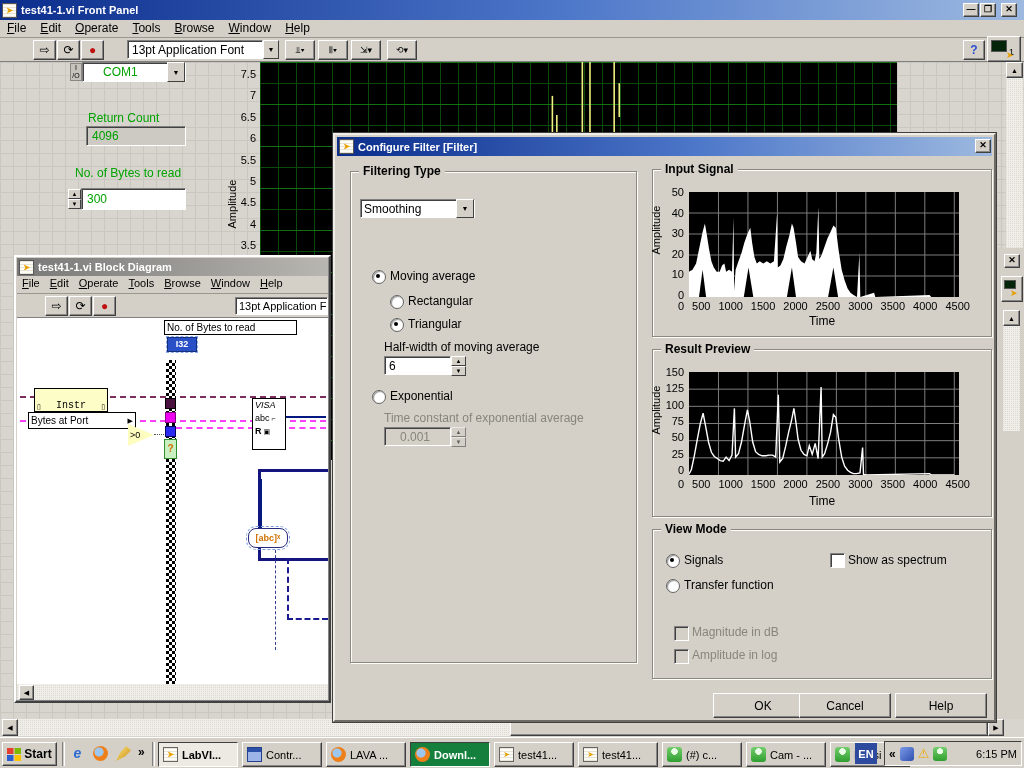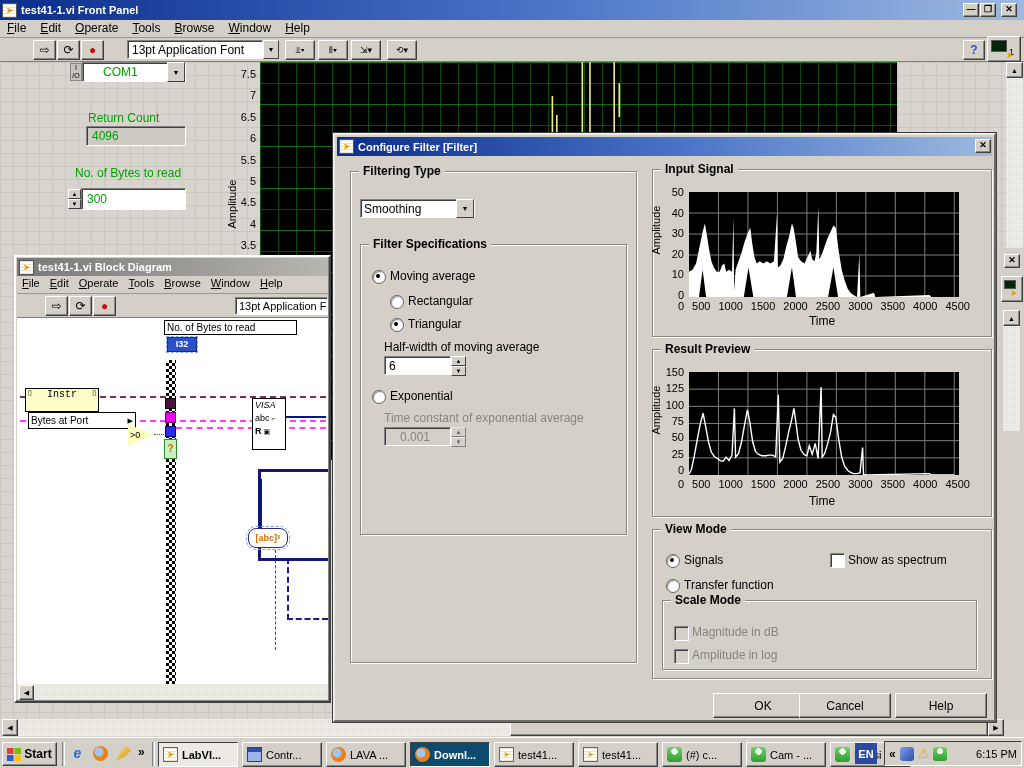--- a/index.html
+++ b/index.html
@@ -49,21 +49,21 @@
   .tri{clip-path:polygon(0 0,100% 50%,0 100%);background:#fdfdc0;display:flex;align-items:center;font-size:9px;padding-left:2px;
        filter:drop-shadow(1px 0 0 #000) drop-shadow(-1px 0 0 #000) drop-shadow(0 1px 0 #000) drop-shadow(0 -1px 0 #000)}
   .scroll-track{background:#f0eee8;background-image:linear-gradient(45deg,#dcd9d2 25%,transparent 25%,transparent 75%,#dcd9d2 75%);background-size:2px 2px}
   .arrowbtn{display:flex;align-items:center;justify-content:center;font-size:7px}
   
   #taskbar{background:#d4d0c8;border-top:1px solid #fff}
   .taskbtn{height:23px;display:flex;align-items:center;gap:4px;padding:0 4px;width:70px;flex:0 0 70px;background:#d4d0c8;
            border:1px solid;border-color:#fff #404040 #404040 #fff;box-shadow:inset -1px -1px 0 #868686;
            font-size:11px;overflow:hidden;white-space:nowrap}
   .taskbtn.pressed{background:#eceae3;border-color:#404040 #fff #fff #404040;box-shadow:none;font-weight:bold}
-  .taskbtn.active{background:#0c4a6e;color:#fff;border-color:#404040 #fff #fff #404040;box-shadow:none;font-weight:bold}
+  .taskbtn.active{background:#15803d;color:#fff;border-color:#404040 #fff #fff #404040;box-shadow:none;font-weight:bold}
   .tbi{width:15px;height:15px;flex:0 0 15px;display:inline-block}
   .ic-lv{background:repeating-linear-gradient(0deg,#e8e4d8 0 1px,#fdfcf6 1px 3px);border:1px solid #666;display:flex;align-items:center;justify-content:center;font-size:8px;color:#e8a000;box-sizing:border-box}
   .ic-ff{border-radius:50%;background:radial-gradient(circle at 40% 40%,#9ec7ef 0 32%,#ef7f18 40% 100%)}
   .ic-win{background:linear-gradient(#2c4fa8 0 4px,#9db4e8 4px);border:1px solid #23408f;box-sizing:border-box}
   .ic-buddy{border-radius:3px;background:radial-gradient(circle at 50% 30%,#eafbe8 0 24%,transparent 26%),linear-gradient(#74cf6e,#2f9e2f)}
   .ic-ie{color:#2b6bd6;font-weight:bold;font-style:italic;font-size:14px;text-align:center;line-height:15px}
   .ic-pen{background:linear-gradient(135deg,#ffe27a,#c89018);clip-path:polygon(0 100%,30% 40%,70% 0,100% 30%,60% 70%,0 100%)}
   .divider{width:3px;border-left:1px solid #808080;border-right:1px solid #fff}
   svg{display:block}
 </style>
@@ -192,21 +192,21 @@
 
     <div class="a" style="left:147px;top:2px;width:133px;height:15px;background:#fff;border:1px solid #000;font-size:10px;padding:1px 2px;white-space:nowrap">
       <span>No. of Bytes to read</span>
     </div>
     <div class="a" style="left:150px;top:19px;width:30px;height:15px;background:#2a50c8;border:1px solid #14307a;color:#fff;font-size:9px;font-weight:bold;text-align:center;line-height:13px;outline:1px dashed #8aa8e8">
       <span>I32</span>
     </div>
 
     <div class="a checker" style="left:149px;top:42px;width:10px;height:324px"></div>
 
-    <div class="a" style="left:8px;top:70px;width:74px;height:24px;background:#fdfdc8;border:1px solid #000;display:flex;align-items:flex-start;justify-content:space-between;padding:0 2px;font-size:10px">
+    <div class="a" style="left:17px;top:70px;width:74px;height:24px;background:#fdfdc8;border:1px solid #000;display:flex;align-items:flex-end;justify-content:space-between;padding:0 2px;font-size:10px">
       <span style="font-size:7px">▯</span>
       <span style="font-family:'Liberation Mono',monospace">Instr</span>
       <span style="font-size:7px">▯</span>
     </div>
     <div class="a" style="left:11px;top:94px;width:108px;height:17px;background:#fff;border:1px solid #000;display:flex;align-items:center;justify-content:space-between;padding:0 2px;font-size:10px">
       <span>Bytes at Port</span>
       <span style="font-size:7px">▶</span>
     </div>
 
     <div class="a tri" style="left:111px;top:106px;width:26px;height:22px">
@@ -261,23 +261,20 @@
   <div class="a raised capbtn" style="left:640px;top:4px;width:16px;height:14px">✕</div>
 
   <div class="a group" style="left:15px;top:36px;width:287px;height:492px">
     <span class="legend">Filtering Type</span>
   </div>
   <div class="a sunken" style="left:25px;top:64px;width:115px;height:19px;display:flex;align-items:center">
     <span style="padding-left:3px;flex:1">Smoothing</span>
     <span class="combo-arrow" style="height:100%">▼</span>
   </div>
 
-  <div class="a group" style="left:25px;top:109px;width:267px;height:291px">
-    <span class="legend">Filter Specifications</span>
-  </div>
   <span class="radio sel" style="left:37px;top:135px"></span>
   <span class="a lbl" style="left:55px;top:134px">Moving average</span>
   <span class="radio" style="left:55px;top:160px"></span>
   <span class="a lbl" style="left:73px;top:159px">Rectangular</span>
   <span class="radio sel" style="left:55px;top:183px"></span>
   <span class="a lbl" style="left:73px;top:182px">Triangular</span>
   <span class="a lbl" style="left:49px;top:205px">Half-width of moving average</span>
   <div class="a sunken" style="left:49px;top:221px;width:67px;height:19px;display:flex;align-items:center">
     <span style="padding-left:4px">6</span>
   </div>
@@ -389,23 +386,20 @@
   <div class="a group" style="left:317px;top:394px;width:340px;height:150px">
     <span class="legend">View Mode</span>
   </div>
   <span class="radio sel" style="left:331px;top:419px"></span>
   <span class="a lbl" style="left:349px;top:418px">Signals</span>
   <span class="check" style="left:495px;top:418px"></span>
   <span class="a lbl" style="left:513px;top:418px">Show as spectrum</span>
   <span class="radio" style="left:331px;top:444px"></span>
   <span class="a lbl" style="left:349px;top:443px">Transfer function</span>
 
-  <div class="a group" style="left:327px;top:465px;width:315px;height:70px">
-    <span class="legend">Scale Mode</span>
-  </div>
   <span class="check dis" style="left:339px;top:491px"></span>
   <span class="a lbl gray" style="left:357px;top:490px">Magnitude in dB</span>
   <span class="check dis" style="left:339px;top:514px"></span>
   <span class="a lbl gray" style="left:357px;top:513px">Amplitude in log</span>
 
   <div class="a raised btn" style="left:378px;top:558px;width:100px;height:25px">OK</div>
   <div class="a raised btn" style="left:464px;top:558px;width:92px;height:25px">Cancel</div>
   <div class="a raised btn" style="left:560px;top:558px;width:92px;height:25px">Help</div>
 </div>
 

